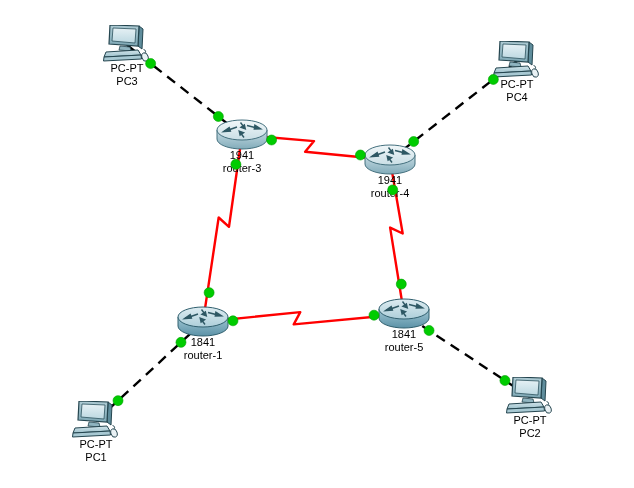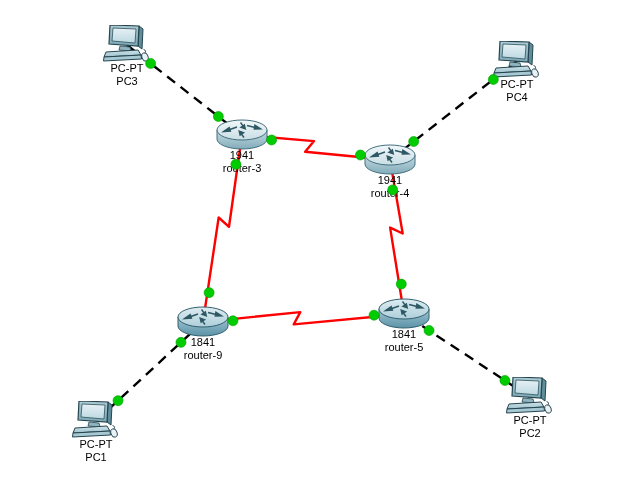--- a/index.html
+++ b/index.html
@@ -149,21 +149,21 @@
       <div>router-4</div>
     </div>
   </div>
 
   <div class="node router" style="left: 203px; top: 322px;">
     <svg class="icon" width="52" height="32" viewBox="0 0 52 32">
         <use href="#icon-router-1841"></use>
       </svg>
     <div class="label">
       <div>1841</div>
-      <div>router-9</div>
+      <div>router-1</div>
     </div>
   </div>
 
   <div class="node router" style="left: 404px; top: 314px;">
     <svg class="icon" width="52" height="32" viewBox="0 0 52 32">
         <use href="#icon-router-1841"></use>
       </svg>
     <div class="label">
       <div>1841</div>
       <div>router-5</div>

